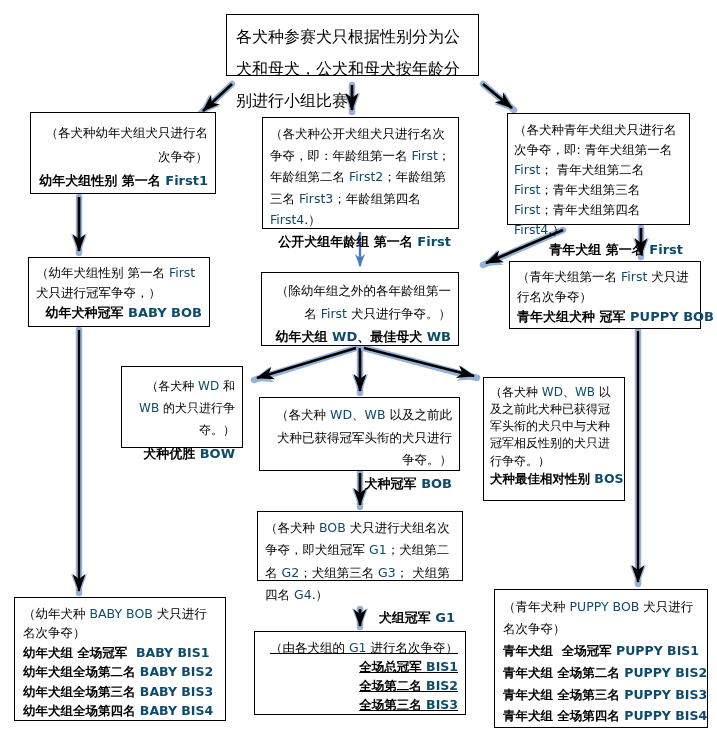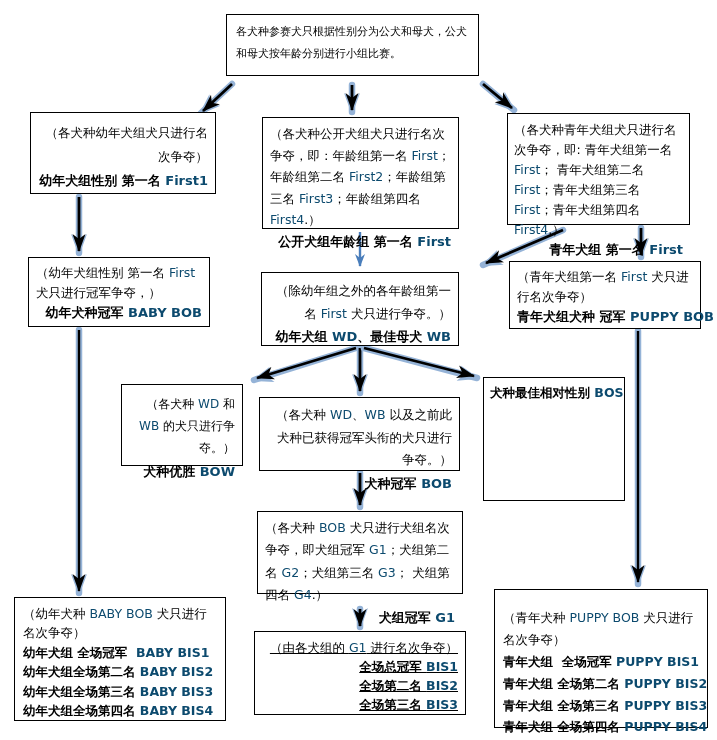--- a/index.html
+++ b/index.html
@@ -19,35 +19,35 @@
   }
   .para{margin:0;}
   .head{margin:0;font-size:13px;white-space:nowrap;}
   .line{margin:0;font-size:12.5px;white-space:nowrap;}
   .center{text-align:right;}
   .left{text-align:left;}
   .bld{font-weight:700;}
   .acc{color:#0c4a6e;}
 
   
-  #b-intro{left:226px;top:14px;width:253px;height:62px;font-size:11px;line-height:2.0;padding:6px 9px;}
+  #b-intro{left:226px;top:14px;width:253px;height:62px;font-size:16px;line-height:2.0;padding:6px 9px;}
   #b-baby-first{left:30px;top:112px;width:186px;height:82px;line-height:1.9;padding-top:8px;}
   #b-open-first{left:262px;top:117px;width:197px;height:112px;line-height:1.72;}
   #b-puppy-first{left:507px;top:113px;width:183px;height:112px;line-height:1.6;padding:6px;}
   #b-baby-bob{left:28px;top:257px;width:182px;height:70px;line-height:1.6;}
   #b-wd-wb{left:261px;top:272px;width:198px;height:74px;line-height:1.8;padding-top:7px;}
   #b-puppy-bob{left:509px;top:261px;width:192px;height:68px;line-height:1.6;}
-  #b-bow{left:121px;top:384px;width:122px;height:82px;line-height:1.85;font-size:12px;padding-top:8px;}
+  #b-bow{left:121px;top:366px;width:122px;height:82px;line-height:1.85;font-size:12px;padding-top:8px;}
   #b-bob{left:259px;top:397px;width:201px;height:74px;line-height:1.8;padding-top:6px;}
   #b-bos{left:483px;top:377px;width:142px;height:124px;line-height:1.43;font-size:12px;padding:6px;}
   #b-bos .head{font-size:12.5px;}
-  #b-g1{left:257px;top:511px;width:206px;height:83px;line-height:1.78;}
+  #b-g1{left:257px;top:511px;width:206px;height:70px;line-height:1.78;}
   #b-baby-bis{left:14px;top:597px;width:212px;height:124px;line-height:1.55;padding:6px 8px;}
   #b-bis{left:254px;top:631px;width:212px;height:84px;line-height:1.52;padding-top:6px;text-decoration:underline;}
-  #b-puppy-bis{left:494px;top:589px;width:214px;height:139px;line-height:1.75;padding:17px 8px;}
+  #b-puppy-bis{left:494px;top:589px;width:214px;height:139px;line-height:1.75;padding:6px 8px;}
 </style>
 </head>
 <body>
 
 <div class="canvas">
 
   <svg class="arrows" viewBox="0 0 717 740">
     <defs>
       <marker id="mG" markerUnits="userSpaceOnUse" markerWidth="24" markerHeight="18" refX="20" refY="9" orient="auto" viewBox="0 0 24 18">
           <path d="M1,1 L23,9 L1,17 L7,9 Z" fill="#95B3D7"></path>
@@ -160,20 +160,21 @@
     <p class="para center"><span>（各犬种 </span><span class="acc">WD</span><span> 和 </span><span class="acc">WB</span><span> 的犬只进行争夺。）</span></p>
     <p class="head center"><span class="bld">犬种优胜 </span><span class="bld acc">BOW</span></p>
   </div>
 
   <div class="box" id="b-bob">
     <p class="para center"><span>（各犬种 </span><span class="acc">WD</span><span>、</span><span class="acc">WB</span><span> 以及之前此犬种已获得冠军头衔的犬只进行争夺。）</span></p>
     <p class="head center"><span class="bld">犬种冠军 </span><span class="bld acc">BOB</span></p>
   </div>
 
   <div class="box" id="b-bos">
+    <p class="para left"><span>（各犬种 </span><span class="acc">WD</span><span>、</span><span class="acc">WB</span><span> 以及之前此犬种已获得冠军头衔的犬只中与犬种冠军相反性别的犬只进行争夺。）</span></p>
     <p class="head left"><span class="bld">犬种最佳相对性别 </span><span class="bld acc">BOS</span></p>
   </div>
 
   <div class="box" id="b-g1">
     <p class="para left"><span>（各犬种 </span><span class="acc">BOB</span><span> 犬只进行犬组名次争夺，即犬组冠军 </span><span class="acc">G1</span><span>；犬组第二名 </span><span class="acc">G2</span><span>；犬组第三名 </span><span class="acc">G3</span><span>； 犬组第四名 </span><span class="acc">G4</span><span>.）</span></p>
     <p class="head center"><span class="bld">犬组冠军 </span><span class="bld acc">G1</span></p>
   </div>
 
   <div class="box" id="b-baby-bis">
     <p class="para left"><span>（幼年犬种 </span><span class="acc">BABY BOB</span><span> 犬只进行名次争夺）</span></p>

